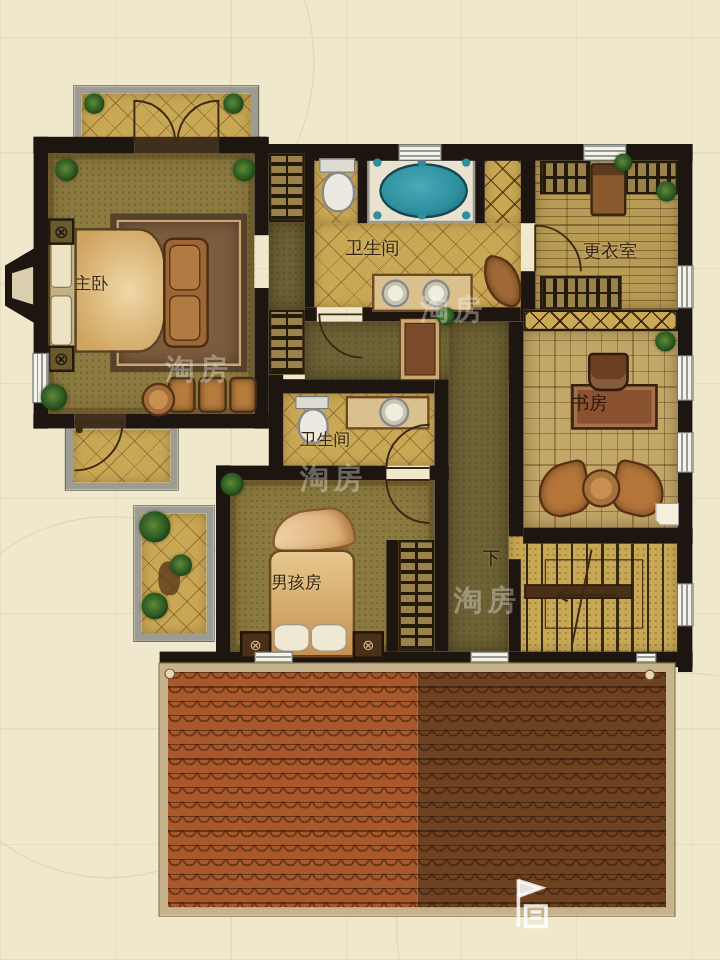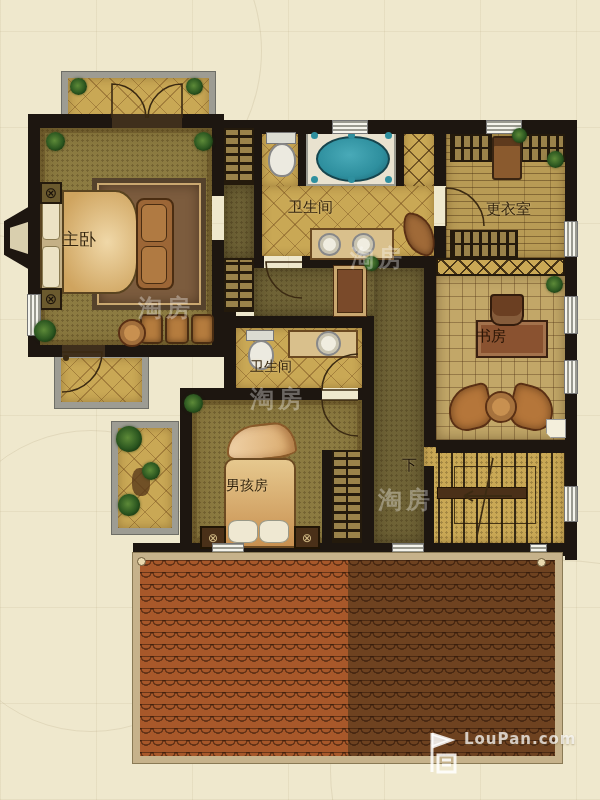--- a/index.html
+++ b/index.html
@@ -236,21 +236,21 @@
       <path d="M302 262 L266 262 A36 36 0 0 0 302 298"></path>
       <path d="M446 226 L446 188 A38 38 0 0 1 484 226"></path>
       <path d="M358 390 L322 390 A36 36 0 0 1 358 354"></path>
       <path d="M358 400 L322 400 A36 36 0 0 0 358 436"></path>
       <path d="M512 496 L464 496 M464 496 l9 -5 M464 496 l9 5" stroke-width="2"></path>
       <path d="M477 536 L493 458"></path>
     </g>
     <circle cx="66" cy="358" r="3" fill="#3b2a12"></circle>
   </svg>
 
-  <div class="label" style="left:62px;top:228px;width:72px;font-size:17px;">主卧</div>
+  <div class="label" style="left:62px;top:228px;width:72px;font-size:14px;">主卧</div>
   <div class="label" style="left:288px;top:198px;width:90px;font-size:15px;">卫生间</div>
   <div class="label" style="left:486px;top:200px;width:76px;font-size:15px;">更衣室</div>
   <div class="label" style="left:476px;top:327px;width:68px;font-size:15px;color:#2a1506;text-shadow:none;">书房</div>
   <div class="label" style="left:250px;top:358px;width:86px;font-size:14px;">卫生间</div>
   <div class="label" style="left:226px;top:477px;width:64px;font-size:14px;">男孩房</div>
   <div class="label" style="left:402px;top:456px;width:24px;font-size:15px;color:#1a1106;">下</div>
 
   <div class="roof">
     <div class="rhalf" style="width:50%;background-color:var(--roof-light,#a8582a);"></div>
     <div class="rhalf" style="width:50%;background-color:var(--roof-dark,#6e4220);"></div>
@@ -266,17 +266,16 @@
   <div class="brand">
     <svg width="36" height="46" viewBox="0 0 36 46">
       <g stroke="rgba(255,255,255,.85)" stroke-width="3" fill="none">
         <path d="M8 3 V42"></path>
         <path d="M8 4 L27 10 L8 17" fill="rgba(255,255,255,.85)"></path>
         <path d="M14 25 H31 V42 H14 Z"></path>
         <path d="M18 30 H27 M18 35 H27"></path>
       </g>
     </svg>
     <div>
-      <div class="en">LouPan.com</div>
     </div>
   </div>
 
 </div>
 
 </body></html>

